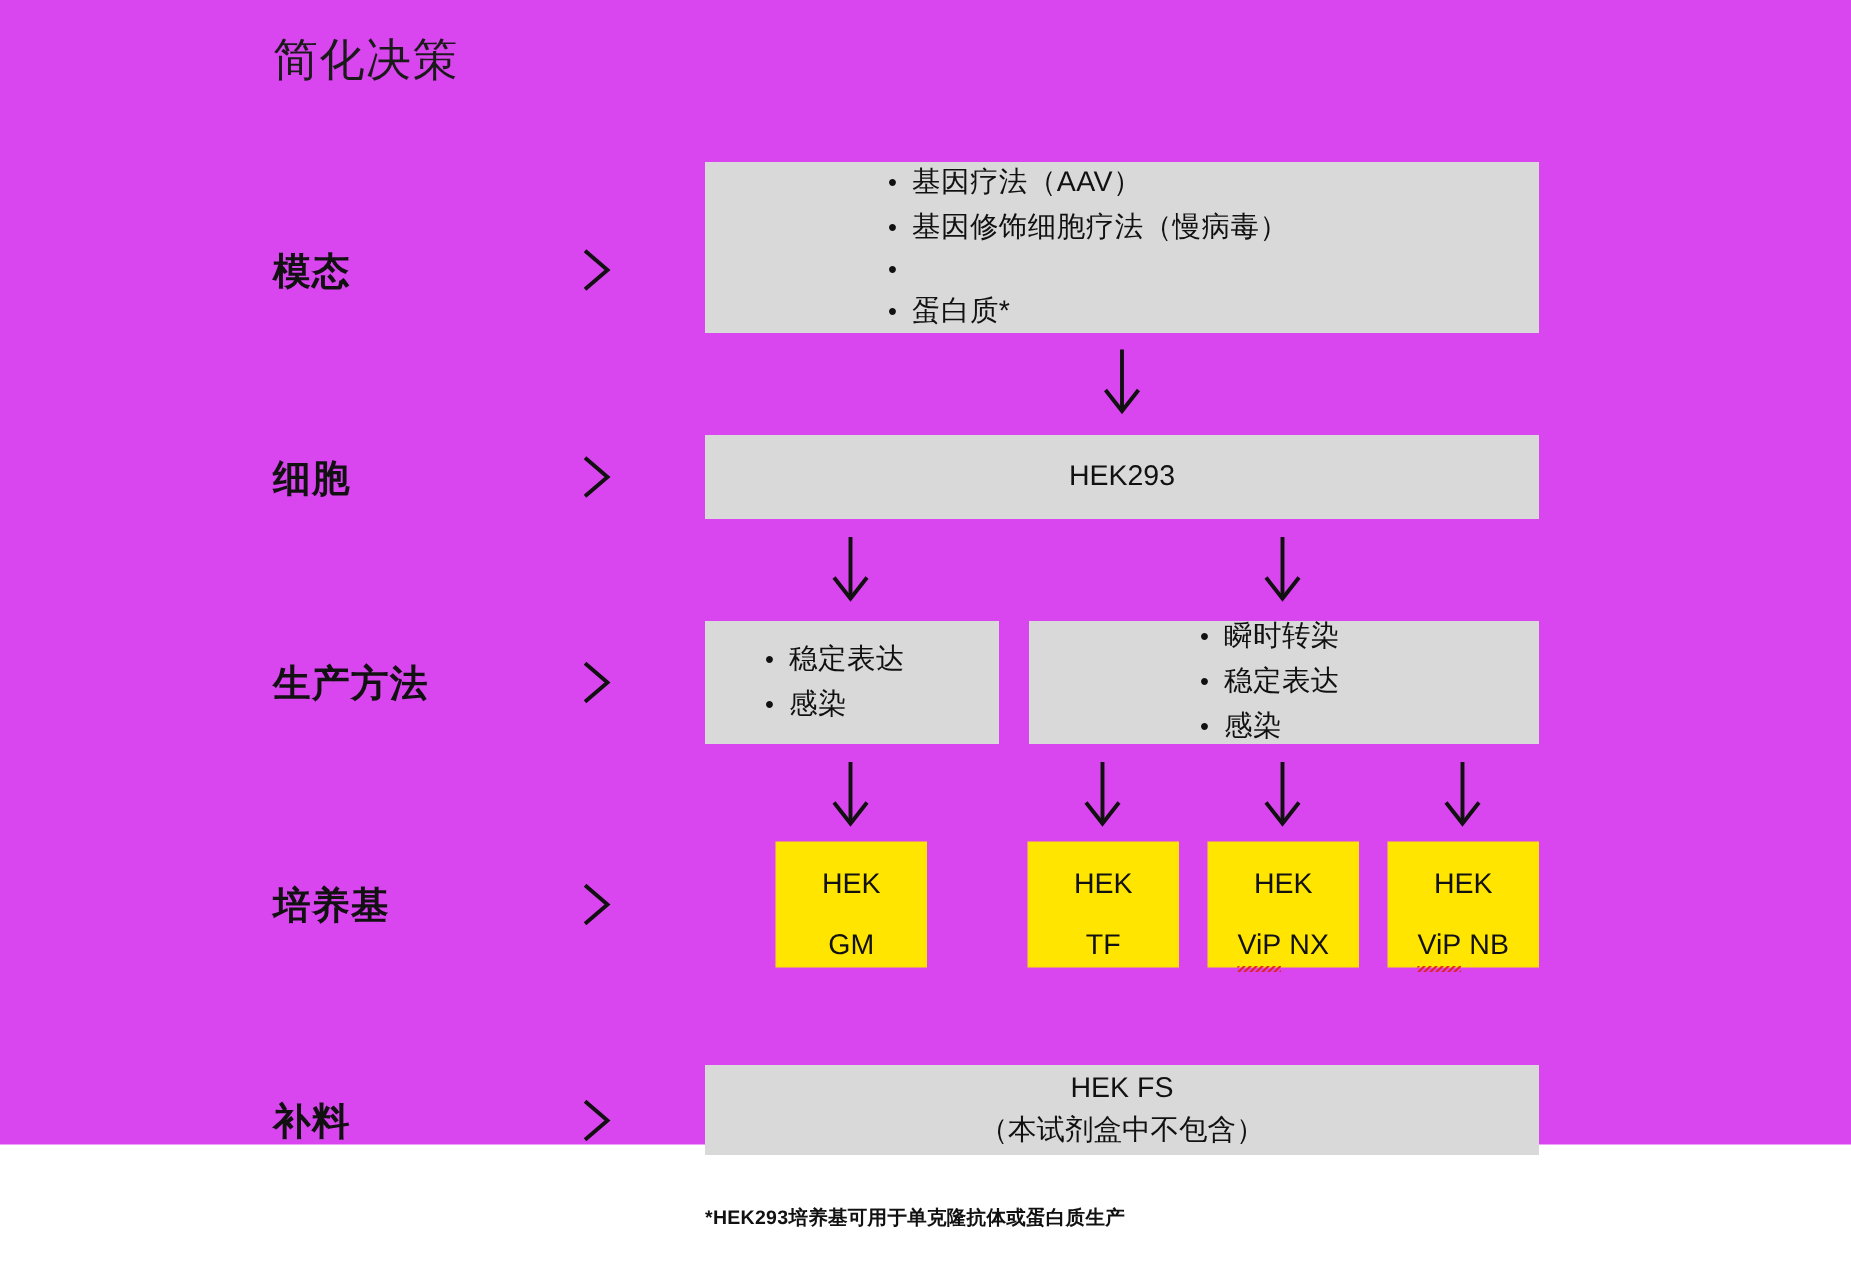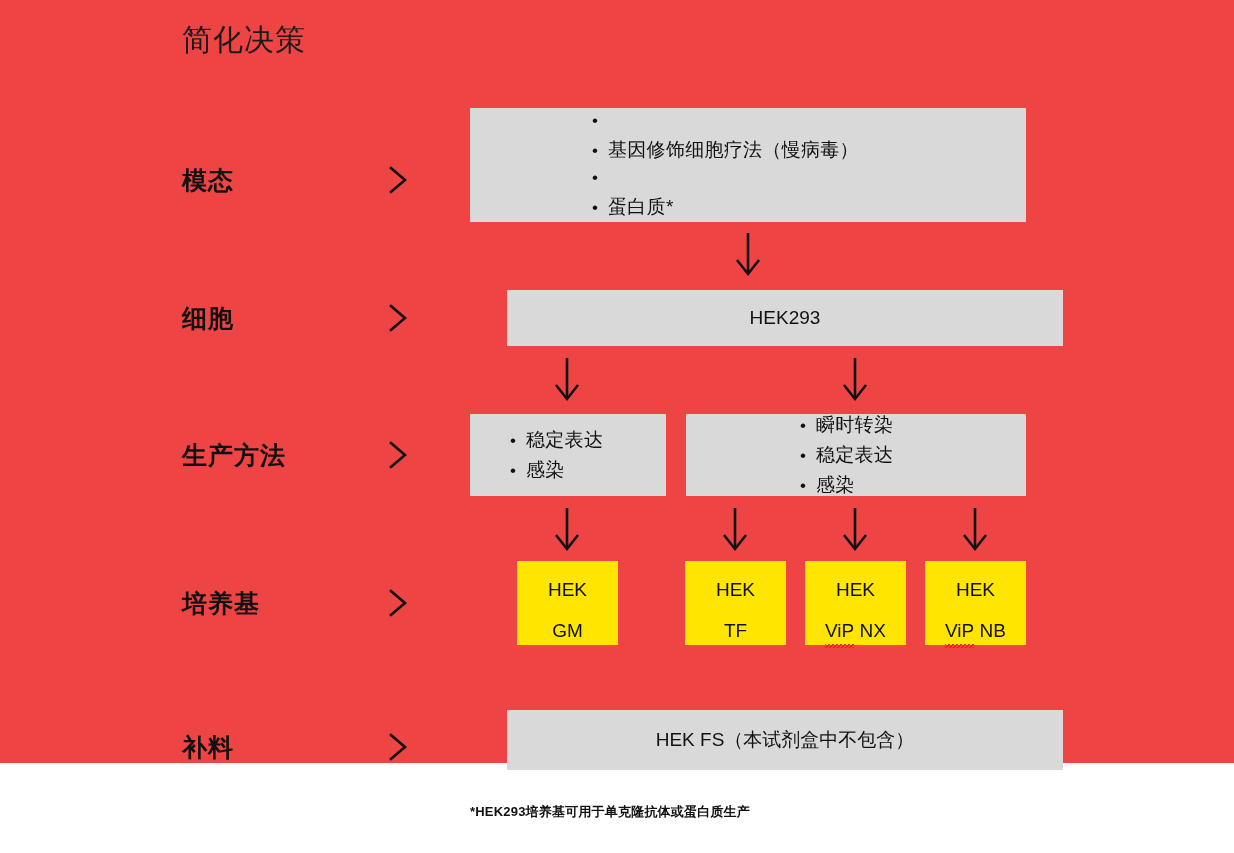--- a/index.html
+++ b/index.html
@@ -9,21 +9,21 @@
     height: 853px;
     background: #ffffff;
     font-family: "Liberation Sans", "DejaVu Sans", sans-serif;
     overflow: hidden;
   }
 
   #slide {
     position: relative;
     width: 1234px;
     height: 763px;
-    background: #ef4444;
+    background: #d946ef;
   }
 
   
   .slide-title {
     position: absolute;
     left: 182px;
     top: 20px;
     font-size: 30px;
     font-weight: 400;
     color: #1a1a1a;
@@ -61,21 +61,20 @@
     background: #d9d9d9;
   }
   .gbox-center {
     display: flex;
     align-items: center;
     justify-content: center;
     text-align: center;
     font-size: 19px;
     color: #111111;
     line-height: 1.45;
-    margin-left: 37px;
   }
 
   
   .blist {
     position: absolute;
     display: flex;
     flex-direction: column;
     justify-content: center;
     height: 100%;
   }
@@ -187,20 +186,21 @@
     <svg class="chevron" viewBox="0 0 28 40">
       <polyline points="7,8 21,20 7,32" fill="none" stroke="#111111" stroke-width="2.6" stroke-linecap="square" stroke-linejoin="miter"></polyline>
     </svg>
   </div>
 
   <div class="gbox" style="left:470px; top:108px; width:556px; height:114px;">
     <div class="blist" style="left:122px; top:0;">
 
       <div class="blist-row">
         <span class="bdot">•</span>
+        <span class="btext">基因疗法（AAV）</span>
       </div>
 
       <div class="blist-row">
         <span class="bdot">•</span>
         <span class="btext">基因修饰细胞疗法（慢病毒）</span>
       </div>
 
       <div class="blist-row">
         <span class="bdot">•</span>
       </div>
@@ -291,20 +291,20 @@
   <div class="ybox" style="left:805px; top:561px; width:101px; height:84px;">
     <span>HEK</span>
     <span class="l2"><span class="sq">ViP</span><span> NX</span></span>
   </div>
 
   <div class="ybox" style="left:925px; top:561px; width:101px; height:84px;">
     <span>HEK</span>
     <span class="l2"><span class="sq">ViP</span><span> NB</span></span>
   </div>
 
-  <div class="gbox gbox-center" style="left:470px; top:710px; width:556px; height:60px; flex-direction:row;">
+  <div class="gbox gbox-center" style="left:470px; top:710px; width:556px; height:60px; flex-direction:column;">
     <span>HEK FS</span>
     <span>（本试剂盒中不包含）</span>
   </div>
 
   <div class="footnote">*HEK293培养基可用于单克隆抗体或蛋白质生产</div>
 
 </div>
 
 </body></html>

